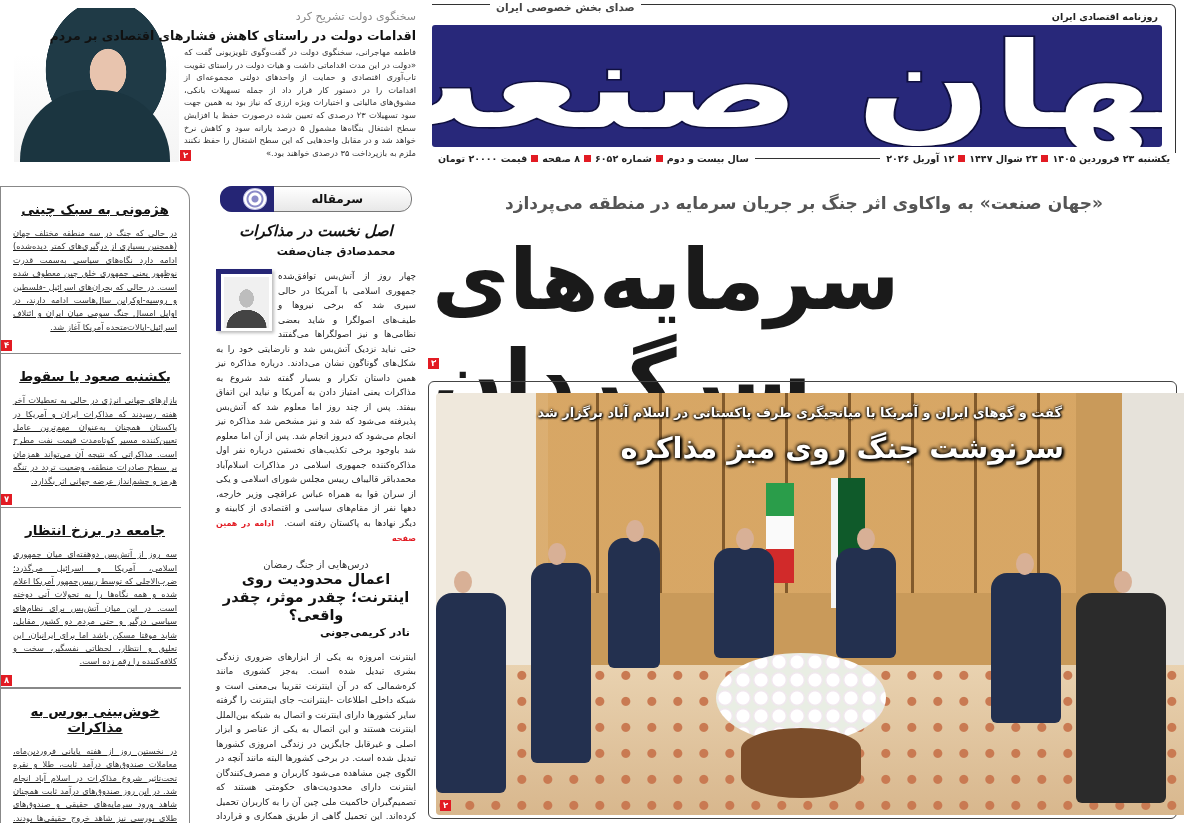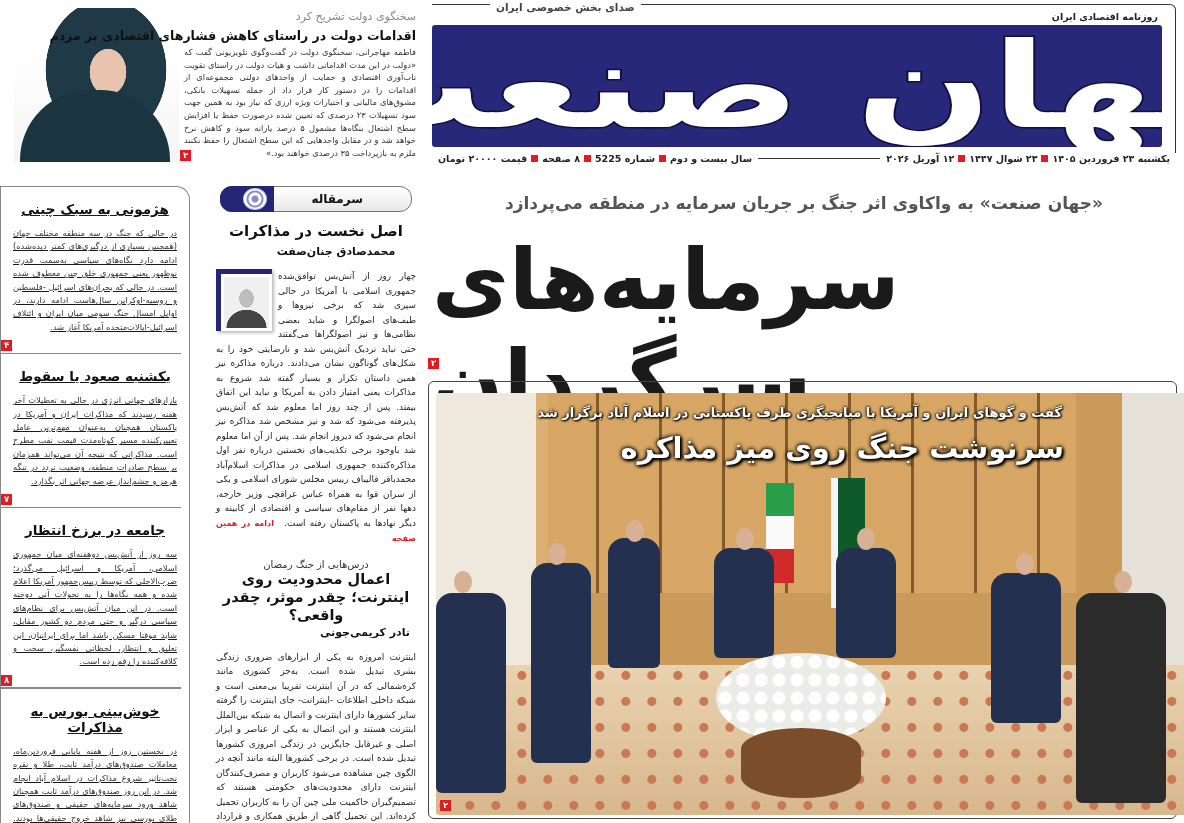--- a/index.html
+++ b/index.html
@@ -56,21 +56,21 @@
   .photo-kicker { position: absolute; right: 172px; top: 12px; font-size: 13px; font-weight: bold; color: #fff; text-shadow: 0 0 3px #000, 0 0 3px #000, 1px 1px 2px #000; white-space: nowrap; }
   .photo-title { position: absolute; right: 170px; top: 38px; font-size: 29px; font-weight: bold; color: #fff; text-shadow: 0 0 4px #000, 0 0 4px #000, 2px 2px 3px #000; white-space: nowrap; }
   .photo-pnum { position: absolute; left: 4px; bottom: 4px; }
 
   
   .col-mid { left: 216px; top: 186px; width: 200px; }
   .sec-head { position: relative; width: 192px; height: 26px; margin-right: 4px; border: 1px solid #777; border-radius: 12px; background: linear-gradient(180deg, #ffffff, #e8e8e8); }
   .sec-head .cap { position: absolute; left: -1px; top: -1px; width: 54px; height: 26px; border-radius: 12px 0 0 12px; background: #252575; }
   .sec-head .ico { position: absolute; left: 22px; top: 1px; width: 24px; height: 22px; border-radius: 50%; background: radial-gradient(circle, #8b8bc9 0 3px, #fff 4px 6px, #8b8bc9 7px 8px, #fff 9px 11px); border: 1px solid #c7c7e9; }
   .sec-head .lbl { position: absolute; right: 48px; top: 5px; font-size: 12px; font-weight: bold; color: #111; }
-  .mid-title { margin-top: 10px; text-align: center; font-size: 15px; font-weight: bold; color: #111; }
+  .mid-title { margin-top: 10px; text-align: center; font-size: 15px; font-weight: bold; color: #111; font-style: italic; }
   .mid-author { margin-top: 5px; text-align: center; font-size: 11px; font-weight: bold; color: #111; padding-left: 40px; }
   .mid-body { position: relative; font-size: 8.9px; line-height: 14.5px; text-align: justify; color: #222; margin-top: 11px; }
   .mid-portrait { float: left; width: 56px; height: 62px; margin: 0 6px 4px 0; border-left: 5px solid #252575; border-top: 5px solid #252575; padding: 3px; background: #fff; box-shadow: 2px 2px 3px #bbb; }
   .mid-portrait .face { width: 100%; height: 100%; background: radial-gradient(ellipse 12px 15px at 50% 42%, #bdbdbd 0 60%, transparent 62%), radial-gradient(ellipse 22px 20px at 50% 100%, #444 0 90%, transparent 92%), #f0f0f0; filter: grayscale(1); }
   .cont { color: #e21b23; font-size: 8px; font-weight: bold; margin-right: 6px; }
   .mid-kicker2 { margin-top: 12px; text-align: center; font-size: 10px; color: #333; }
   .mid-title2 { text-align: center; font-size: 14.5px; font-weight: bold; color: #111; line-height: 18px; }
   .mid-author2 { font-size: 11px; font-weight: bold; color: #111; margin-right: 6px; margin-top: 2px; }
 
   
@@ -97,21 +97,21 @@
       <span>یکشنبه ۲۳ فروردین ۱۴۰۵</span>
       <span class="sq"></span>
       <span>۲۳ شوال ۱۴۴۷</span>
       <span class="sq"></span>
       <span>۱۲ آوریل ۲۰۲۶</span>
     </div>
     <div class="rule"></div>
     <div class="seg">
       <span>سال بیست و دوم</span>
       <span class="sq"></span>
-      <span>شماره 5225</span>
+      <span>شماره ۶۰۵۲</span>
       <span class="sq"></span>
       <span>۸ صفحه</span>
       <span class="sq"></span>
       <span>قیمت ۲۰۰۰۰ تومان</span>
     </div>
   </div>
 </header>
 
 <section class="abs teaser">
   <div class="teaser-photo" aria-label="government-spokesperson-photo"></div>

